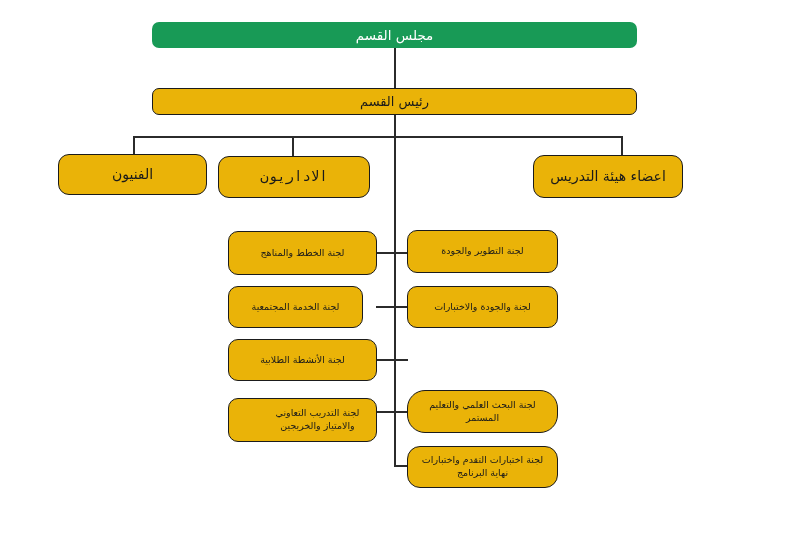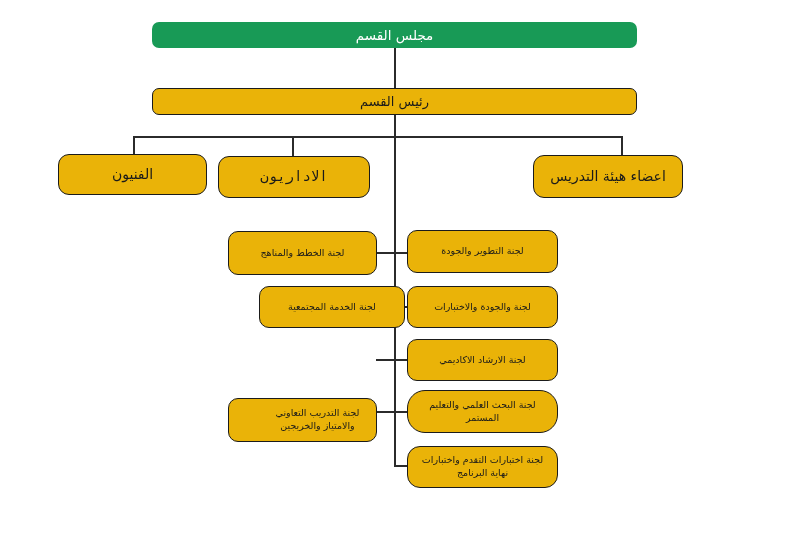--- a/index.html
+++ b/index.html
@@ -73,22 +73,22 @@
   <div class="line" style="left:394px;top:465px;width:14px;height:1.6px;"></div>
 
   <div class="box root" dir="rtl" style="left:152px;top:22px;width:485px;height:26px;">مجلس القسم</div>
   <div class="box head" dir="rtl" style="left:152px;top:88px;width:485px;height:27px;">رئيس القسم</div>
 
   <div class="box group" dir="rtl" style="left:58px;top:154px;width:149px;height:41px;">الفنيون</div>
   <div class="box group" dir="rtl" style="left:218px;top:156px;width:152px;height:42px;font-family:Liberation Mono, monospace;">الاداريون</div>
   <div class="box committee" dir="rtl" style="left:228px;top:231px;width:149px;height:44px;">لجنة الخطط والمناهج</div>
 
   <div class="box group" dir="rtl" style="left:533px;top:155px;width:150px;height:43px;">اعضاء هيئة التدريس</div>
-  <div class="box committee" dir="rtl" style="left:228px;top:286px;width:146px;height:42px;margin-left:31px;">لجنة الخدمة المجتمعية</div>
+  <div class="box committee" dir="rtl" style="left:228px;top:286px;width:135px;height:42px;">لجنة الخدمة المجتمعية</div>
+  <div class="box committee" dir="rtl" style="left:228px;top:339px;width:149px;height:42px;">لجنة الأنشطة الطلابية</div>
   <div class="box committee" dir="rtl" style="left:228px;top:398px;width:149px;height:44px;padding-left:40px;">لجنة التدريب التعاوني والامتياز والخريجين</div>
 
   <div class="box committee" dir="rtl" style="left:407px;top:230px;width:151px;height:43px;">لجنة التطوير والجودة</div>
   <div class="box committee" dir="rtl" style="left:407px;top:286px;width:151px;height:42px;">لجنة والجودة والاختبارات</div>
-  <div class="box committee" dir="rtl" style="left:407px;top:339px;width:151px;height:42px;">لجنة الارشاد الاكاديمي</div>
   <div class="box committee" dir="rtl" style="left:407px;top:390px;width:151px;height:43px;border-radius:18px;">لجنة البحث العلمي والتعليم المستمر</div>
   <div class="box committee" dir="rtl" style="left:407px;top:446px;width:151px;height:42px;border-radius:13px;">لجنة اختبارات التقدم واختبارات نهاية البرنامج</div>
 
 </div>
 
 </body></html>

